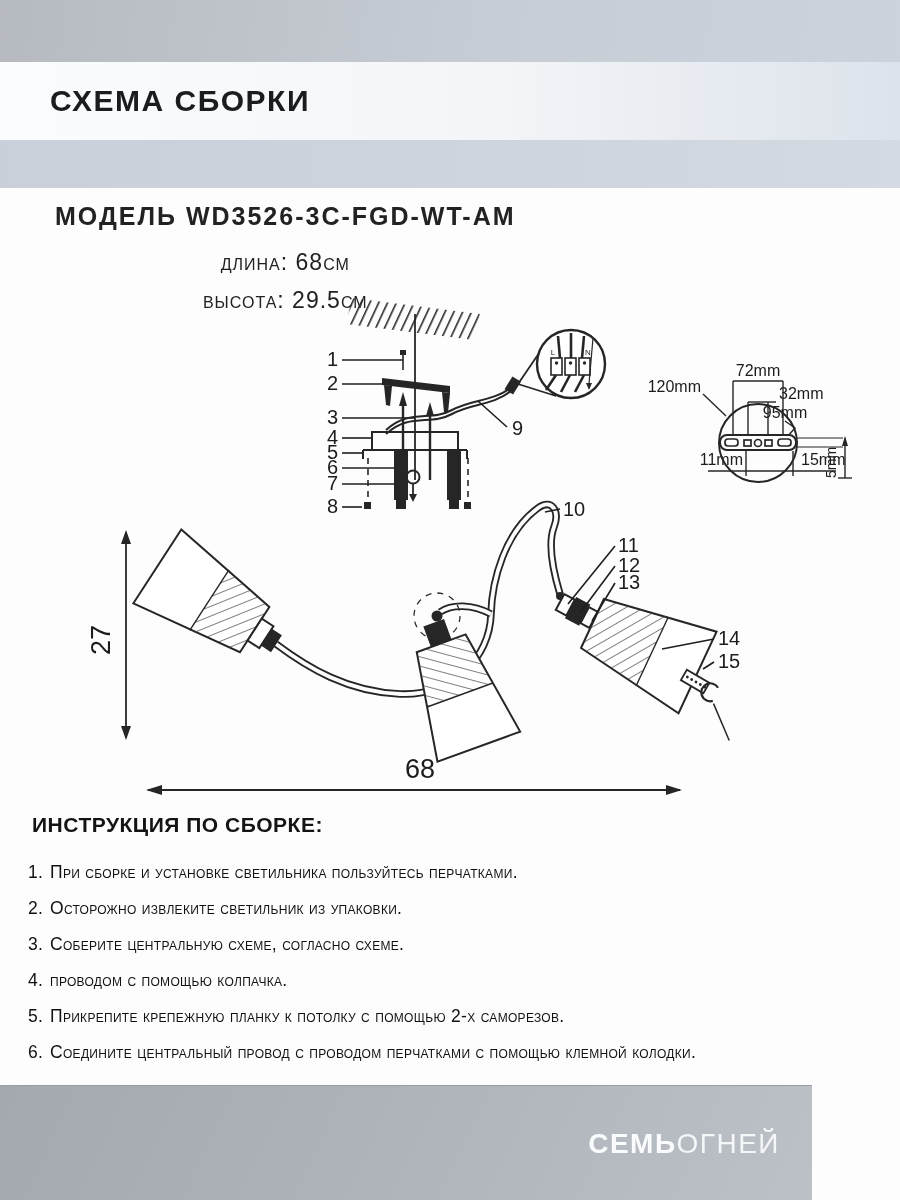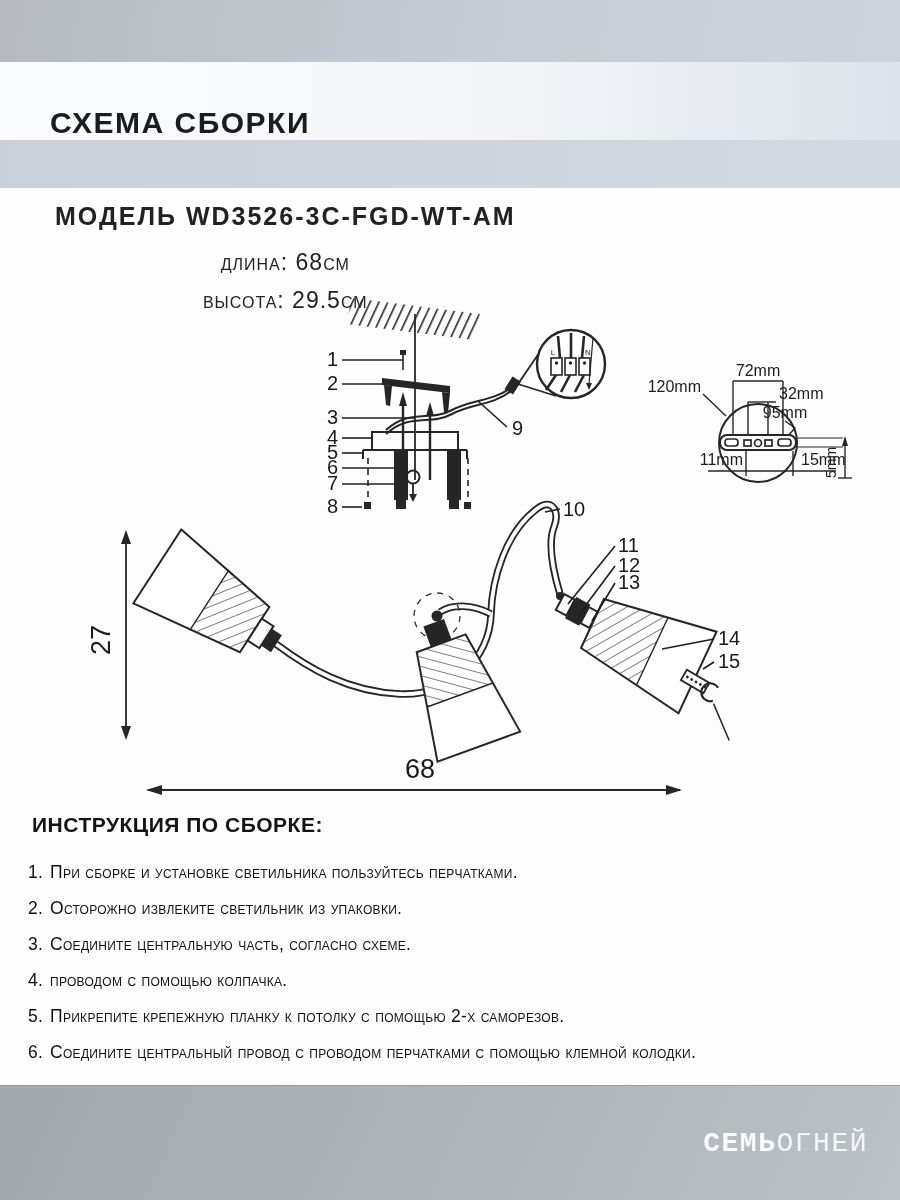--- a/index.html
+++ b/index.html
@@ -3,43 +3,43 @@
 <meta charset="utf-8">
 <style>
   html,body{margin:0;padding:0;background:#e8eaed;}
   .page{position:relative;width:900px;height:1200px;overflow:hidden;background:#fdfdfd;
         font-family:"Liberation Sans",sans-serif;color:#161616;}
   
   .band-top{position:absolute;left:0;top:0;width:900px;height:62px;
             background:linear-gradient(100deg,#b6bac0 0%,#c7cdd5 55%,#ccd3dc 100%);}
   .band-title{position:absolute;left:0;top:62px;width:900px;height:78px;
               background:linear-gradient(90deg,#fbfcfd 0%,#f3f5f8 55%,#dde3eb 100%);
-              display:flex;align-items:flex-end;padding-left:50px;box-sizing:border-box;}
+              display:flex;align-items:center;padding-left:50px;box-sizing:border-box;}
   .band-title h1{margin:0;font-size:30px;font-weight:bold;letter-spacing:1.5px;color:#1a1c1f;}
   .band-sub{position:absolute;left:0;top:140px;width:900px;height:48px;
             background:linear-gradient(90deg,#c9d0d9 0%,#ced5de 60%,#d3dae2 100%);}
   
   .model-block{position:absolute;left:55px;top:202px;text-align:center;}
   .model-line{font-size:25px;letter-spacing:2px;font-weight:bold;color:#222;margin-bottom:12px;}
   .dim-line{font-size:23px;letter-spacing:1px;font-variant:small-caps;line-height:38px;color:#222;}
   
   .diagram{position:absolute;left:0;top:280px;}
   .diagram text{font-family:"Liberation Sans",sans-serif;fill:#1c1c1c;}
   
   .instr-heading{position:absolute;left:32px;top:813px;font-size:21px;font-weight:bold;
                  letter-spacing:.5px;color:#141414;}
   .instr-list{position:absolute;left:28px;top:860px;width:844px;}
   .instr-item{display:flex;margin-bottom:11px;font-size:17.5px;line-height:25px;
               font-variant:small-caps;letter-spacing:.3px;color:#111;}
   .instr-num{flex:0 0 22px;}
   .instr-text span.l2{display:block;}
   
-  .footer{position:absolute;left:0;top:1085px;width:900px;height:115px;
+  .footer{position:absolute;left:0;top:1085px;width:812px;height:115px;
           background:linear-gradient(115deg,#a4a9b0 0%,#aeb3ba 45%,#bcc1c8 100%);
-          border-top:1px solid #979da5;font-family:Liberation Mono, monospace;}
+          border-top:1px solid #979da5;}
   .brand{position:absolute;right:32px;top:42px;font-size:28px;letter-spacing:1.5px;color:#fafbfc;}
   .brand .b{font-weight:bold;}
   .brand .l{font-weight:normal;opacity:.92;}
 </style>
 </head>
 <body>
 
 <div class="page">
 
   <div class="band-top"></div>
@@ -278,21 +278,21 @@
     <div class="instr-item">
       <span class="instr-num">1.</span>
       <span class="instr-text">При сборке и установке светильника пользуйтесь перчатками.</span>
     </div>
     <div class="instr-item">
       <span class="instr-num">2.</span>
       <span class="instr-text">Осторожно извлеките светильник из упаковки.</span>
     </div>
     <div class="instr-item">
       <span class="instr-num">3.</span>
-      <span class="instr-text">Соедините центральную часть, согласно схеме.</span>
+      <span class="instr-text">Соберите центральную схеме, согласно схеме.</span>
     </div>
     <div class="instr-item">
       <span class="instr-num">4.</span>
       <span class="instr-text"><span class="l2">проводом с помощью колпачка.</span></span>
     </div>
     <div class="instr-item">
       <span class="instr-num">5.</span>
       <span class="instr-text">Прикрепите крепежную планку к потолку с помощью 2-х саморезов.</span>
     </div>
     <div class="instr-item">

